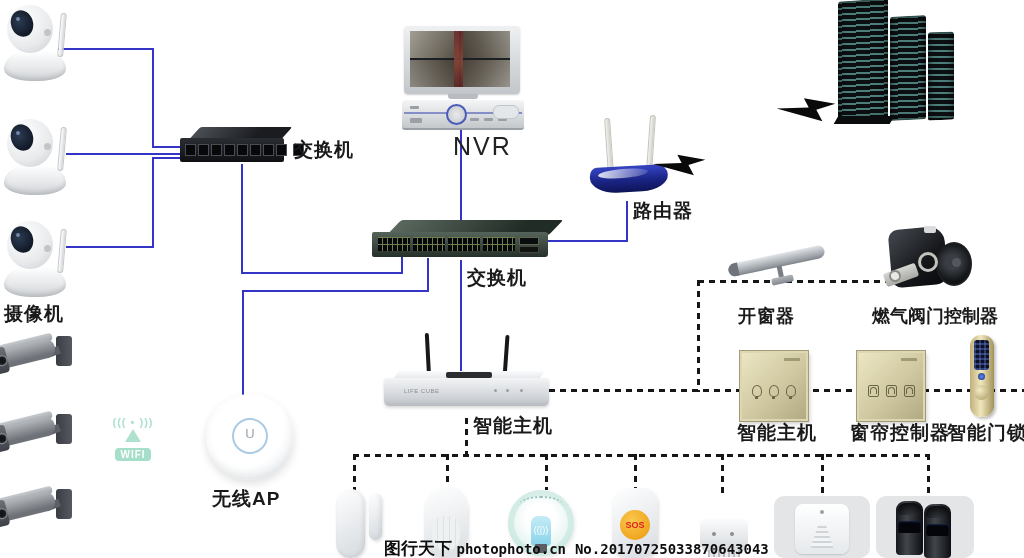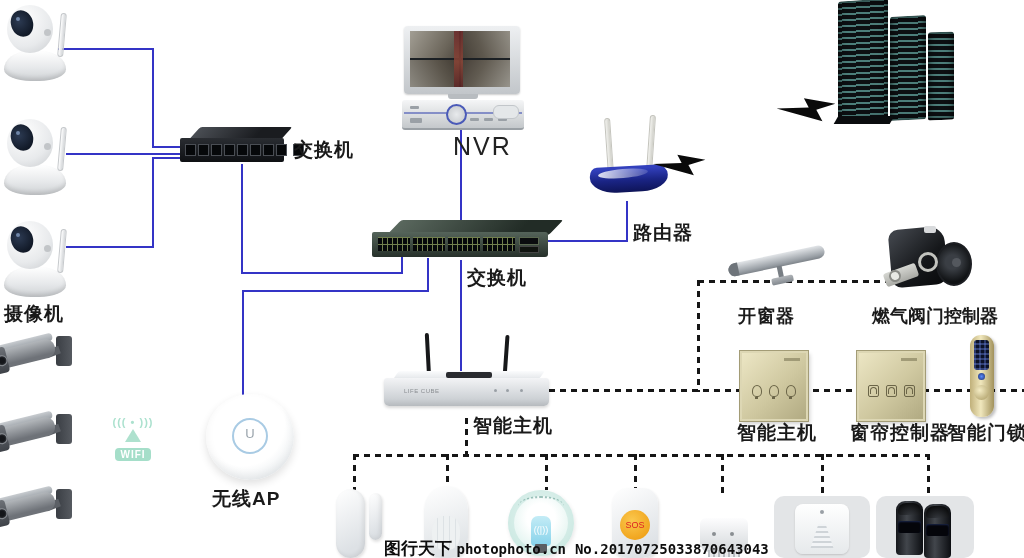--- a/index.html
+++ b/index.html
@@ -149,21 +149,21 @@
   .pill{background:linear-gradient(150deg,#ffffff,#dde1e5 80%);box-shadow:inset -2px -2px 4px rgba(0,0,0,.08),1px 2px 3px rgba(0,0,0,.12);}
   .door .p1{position:absolute;left:0;top:2px;width:29px;height:69px;border-radius:15px;}
   .door .p2{position:absolute;left:33px;top:6px;width:13px;height:47px;border-radius:7px;}
   .pir{width:44px;height:72px;background:linear-gradient(160deg,#ffffff,#dfe3e6 85%);border-radius:46% 46% 40% 40%/34% 34% 28% 28%;box-shadow:1px 2px 3px rgba(0,0,0,.12);}
   .pir .lens{position:absolute;left:8px;top:30px;width:28px;height:34px;background:repeating-linear-gradient(90deg,#eef1f2 0 5px,#dde2e5 5px 6px),linear-gradient(180deg,#f2f4f5,#e0e4e7);border-radius:42%;}
   .smoke{width:66px;height:66px;border-radius:50%;background:radial-gradient(circle at 50% 42%,#ffffff 28%,#eaf7f4 55%,#c8e8e1 100%);box-shadow:inset 0 0 0 6px rgba(190,225,218,.5),1px 2px 4px rgba(0,0,0,.1);}
   .smoke .grill{position:absolute;left:10px;top:6px;width:46px;height:18px;border-top:2px dotted rgba(120,170,160,.7);border-radius:50%;}
   .smoke .usb{position:absolute;left:23px;top:26px;width:20px;height:30px;background:linear-gradient(180deg,#c4ecf6,#86d2ea);border-radius:7px 7px 4px 4px;color:#fff;font-size:9px;text-align:center;line-height:28px;}
   .smoke .plug{position:absolute;left:27px;top:54px;width:12px;height:9px;background:#5a5e62;border-radius:1px;}
   .sos{width:46px;height:70px;border-radius:15px;background:linear-gradient(150deg,#ffffff,#dde1e5 85%);box-shadow:1px 2px 3px rgba(0,0,0,.12);}
-  .sos .btn{position:absolute;left:8px;top:22px;width:30px;height:30px;border-radius:50%;background:radial-gradient(circle at 40% 35%,#fbc84e,#f0a31c 75%);color:#d22;font-size:9px;font-weight:400;text-align:center;line-height:30px;}
+  .sos .btn{position:absolute;left:8px;top:22px;width:30px;height:30px;border-radius:50%;background:radial-gradient(circle at 40% 35%,#fbc84e,#f0a31c 75%);color:#d22;font-size:9px;font-weight:700;text-align:center;line-height:30px;}
   .siren{width:50px;height:64px;}
   .siren .cap{position:absolute;left:3px;top:0;width:42px;height:28px;background:linear-gradient(180deg,#c2294e,#8e1836);border-radius:4px 4px 2px 2px;background-image:repeating-linear-gradient(90deg,rgba(255,255,255,.25) 0 3px,transparent 3px 7px);background-size:100% 40%;background-repeat:no-repeat;}
   .siren .body{position:absolute;left:0;top:24px;width:48px;height:34px;background:linear-gradient(180deg,#fdfdfe,#d4d8db);border-radius:6px 6px 9px 9px;}
   .siren .d1,.siren .d2{position:absolute;top:38px;width:4px;height:4px;border-radius:50%;background:#8a8e92;}
   .siren .ridges{position:absolute;left:8px;top:56px;width:32px;height:7px;background:repeating-linear-gradient(90deg,#b8bcc0 0 2px,#e8eaec 2px 5px);}
   .padbox{background:#e3e5e7;border-radius:10px;}
   .bellpad{width:96px;height:62px;}
   .bell{position:absolute;left:21px;top:8px;width:54px;height:50px;background:linear-gradient(180deg,#ffffff,#e6e9eb);border-radius:8px;box-shadow:0 1px 2px rgba(0,0,0,.15);}
   .bell .dot{position:absolute;left:25px;top:6px;width:4px;height:4px;border-radius:50%;background:#9aa0a6;}
   .bell .ridge{position:absolute;left:12px;top:20px;width:30px;height:24px;clip-path:polygon(38% 0,62% 0,88% 100%,12% 100%);background:repeating-linear-gradient(0deg,#cfd4d8 0 2px,#f2f4f6 2px 5px);}
@@ -333,21 +333,21 @@
     <div class="sfp" style="left:147px;"></div>
   </div>
   <span class="lbl" style="left:467px;top:265px;">交换机</span>
 
   <div class="abs router" style="left:590px;top:118px;">
     <div class="a1"></div>
     <div class="a2"></div>
     <div class="body"></div>
     <div class="sheen"></div>
   </div>
-  <span class="lbl" style="left:633px;top:220px;">路由器</span>
+  <span class="lbl" style="left:633px;top:198px;">路由器</span>
 
   <div class="abs bolt" style="left:662px;top:142px;transform:rotate(62deg);">
     <svg width="38" height="50" viewBox="0 0 40 60">
         <path d="M26 0 L5 27 L16 27 L1 58 L36 21 L22 21 Z"></path>
       </svg>
   </div>
   <div class="abs bolt" style="left:786px;top:84px;transform:rotate(62deg);">
     <svg width="44" height="56" viewBox="0 0 40 60">
         <path d="M26 0 L5 27 L16 27 L1 58 L36 21 L22 21 Z"></path>
       </svg>

